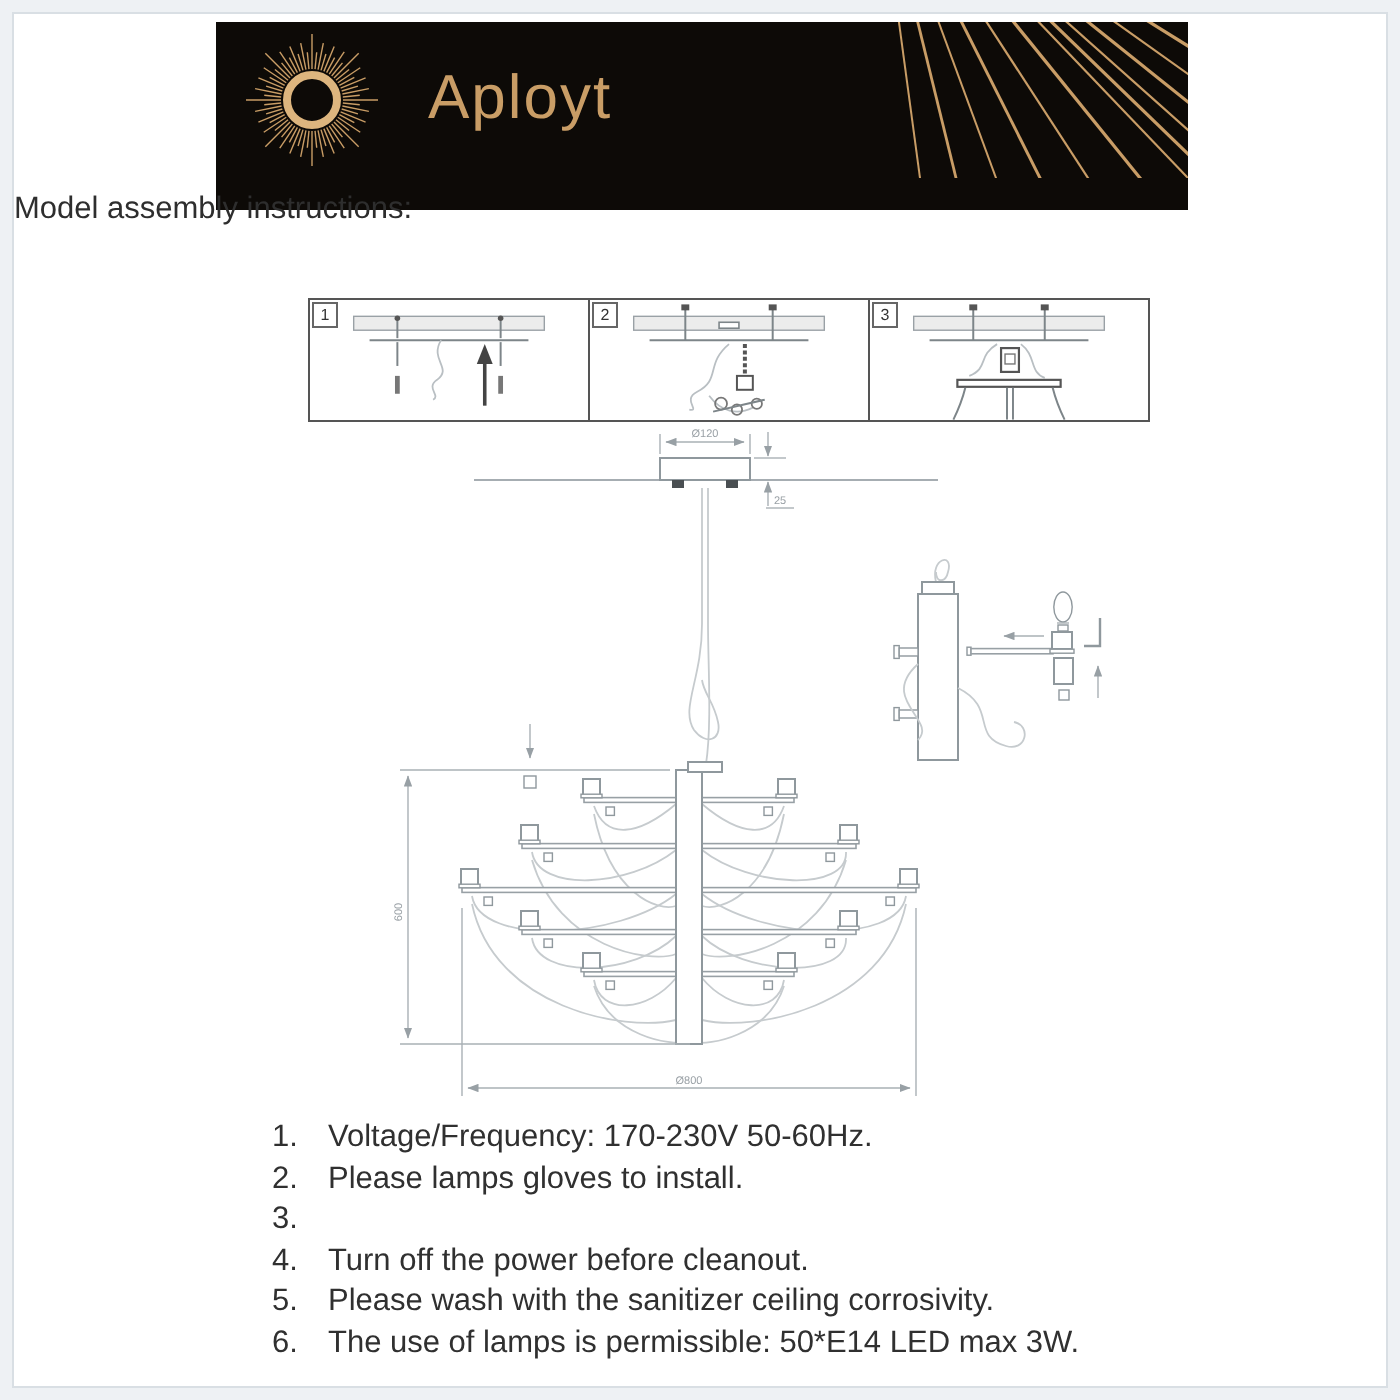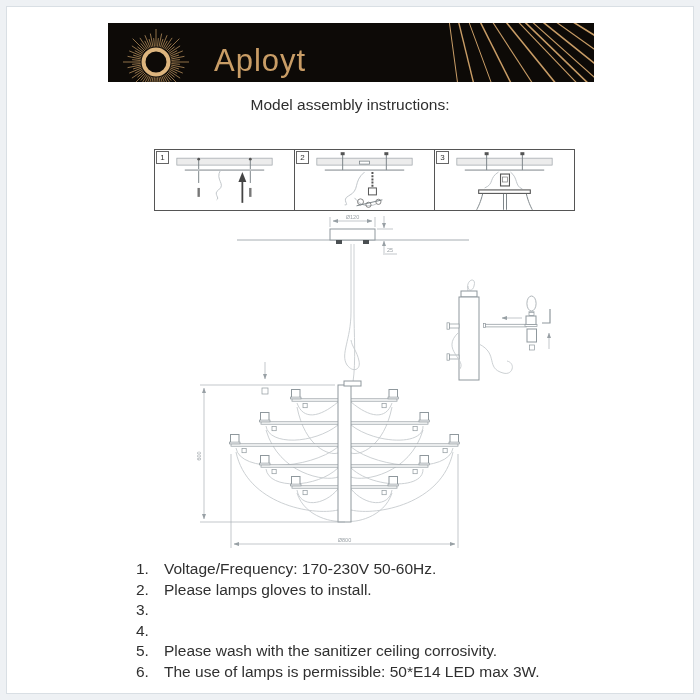--- a/index.html
+++ b/index.html
@@ -1,22 +1,22 @@
 <!DOCTYPE html>
 <html style="--banner-bg: #0d0a07; --gold: #c99d66;"><head>
 <meta charset="utf-8">
 <style>
   html,body{margin:0;padding:0;background:#eef1f4;width:700px;height:700px;font-family:"Liberation Sans",sans-serif;}
   .page{position:absolute;inset:6px;background:#ffffff;border:1px solid #d9dfe4;overflow:hidden;}
   
-  .banner{position:absolute;left:101px;top:16px;width:486px;height:59px;background:var(--banner-bg,#0d0a07);overflow:hidden;}
+  .banner{position:absolute;left:101px;top:4px;width:486px;height:94px;background:var(--banner-bg,#0d0a07);overflow:hidden;}
   .banner svg{position:absolute;left:0;top:0;}
   .brand{position:absolute;left:106px;top:20px;font-size:31px;letter-spacing:1px;color:var(--gold,#c99d66);font-weight:400;}
   
-  .title{position:absolute;left:0;top:88px;width:100%;text-align:center;color:#2e2e2e;font-size:15.5px;line-height:19px;}
+  .title{position:absolute;left:0;top:88px;width:100%;color:#2e2e2e;font-size:15.5px;line-height:19px;}
   
   .steps{position:absolute;left:147px;top:142px;display:flex;}
   .stepbox{position:relative;width:139px;height:60px;border:1px solid #555;margin-left:-1px;background:#fff;}
   .stepbox:first-child{margin-left:0;}
   .step-num{position:absolute;top:1px;left:1px;width:11px;height:11px;border:1px solid #666;font-size:8px;display:flex;align-items:center;justify-content:center;color:#333;background:#fff;}
   .stepbox svg{position:absolute;left:0;top:0;}
   
   .main-drawing{position:absolute;left:100px;top:205px;}
   .ln{stroke:#a6adb2;stroke-width:1;fill:none;}
   .shape{fill:#ffffff;stroke:#8f989d;stroke-width:1;}
@@ -351,20 +351,21 @@
       </div>
     <div class="li">
         <span class="num">2.</span>
         <span>Please lamps gloves to install.</span>
       </div>
     <div class="li">
         <span class="num">3.</span>
       </div>
     <div class="li">
         <span class="num">4.</span>
+        <span>Turn off the power before cleanout.</span>
       </div>
     <div class="li">
         <span class="num">5.</span>
         <span>Please wash with the sanitizer ceiling corrosivity.</span>
       </div>
     <div class="li">
         <span class="num">6.</span>
         <span>The use of lamps is permissible: 50*E14 LED max 3W.</span>
       </div>
   </div>

